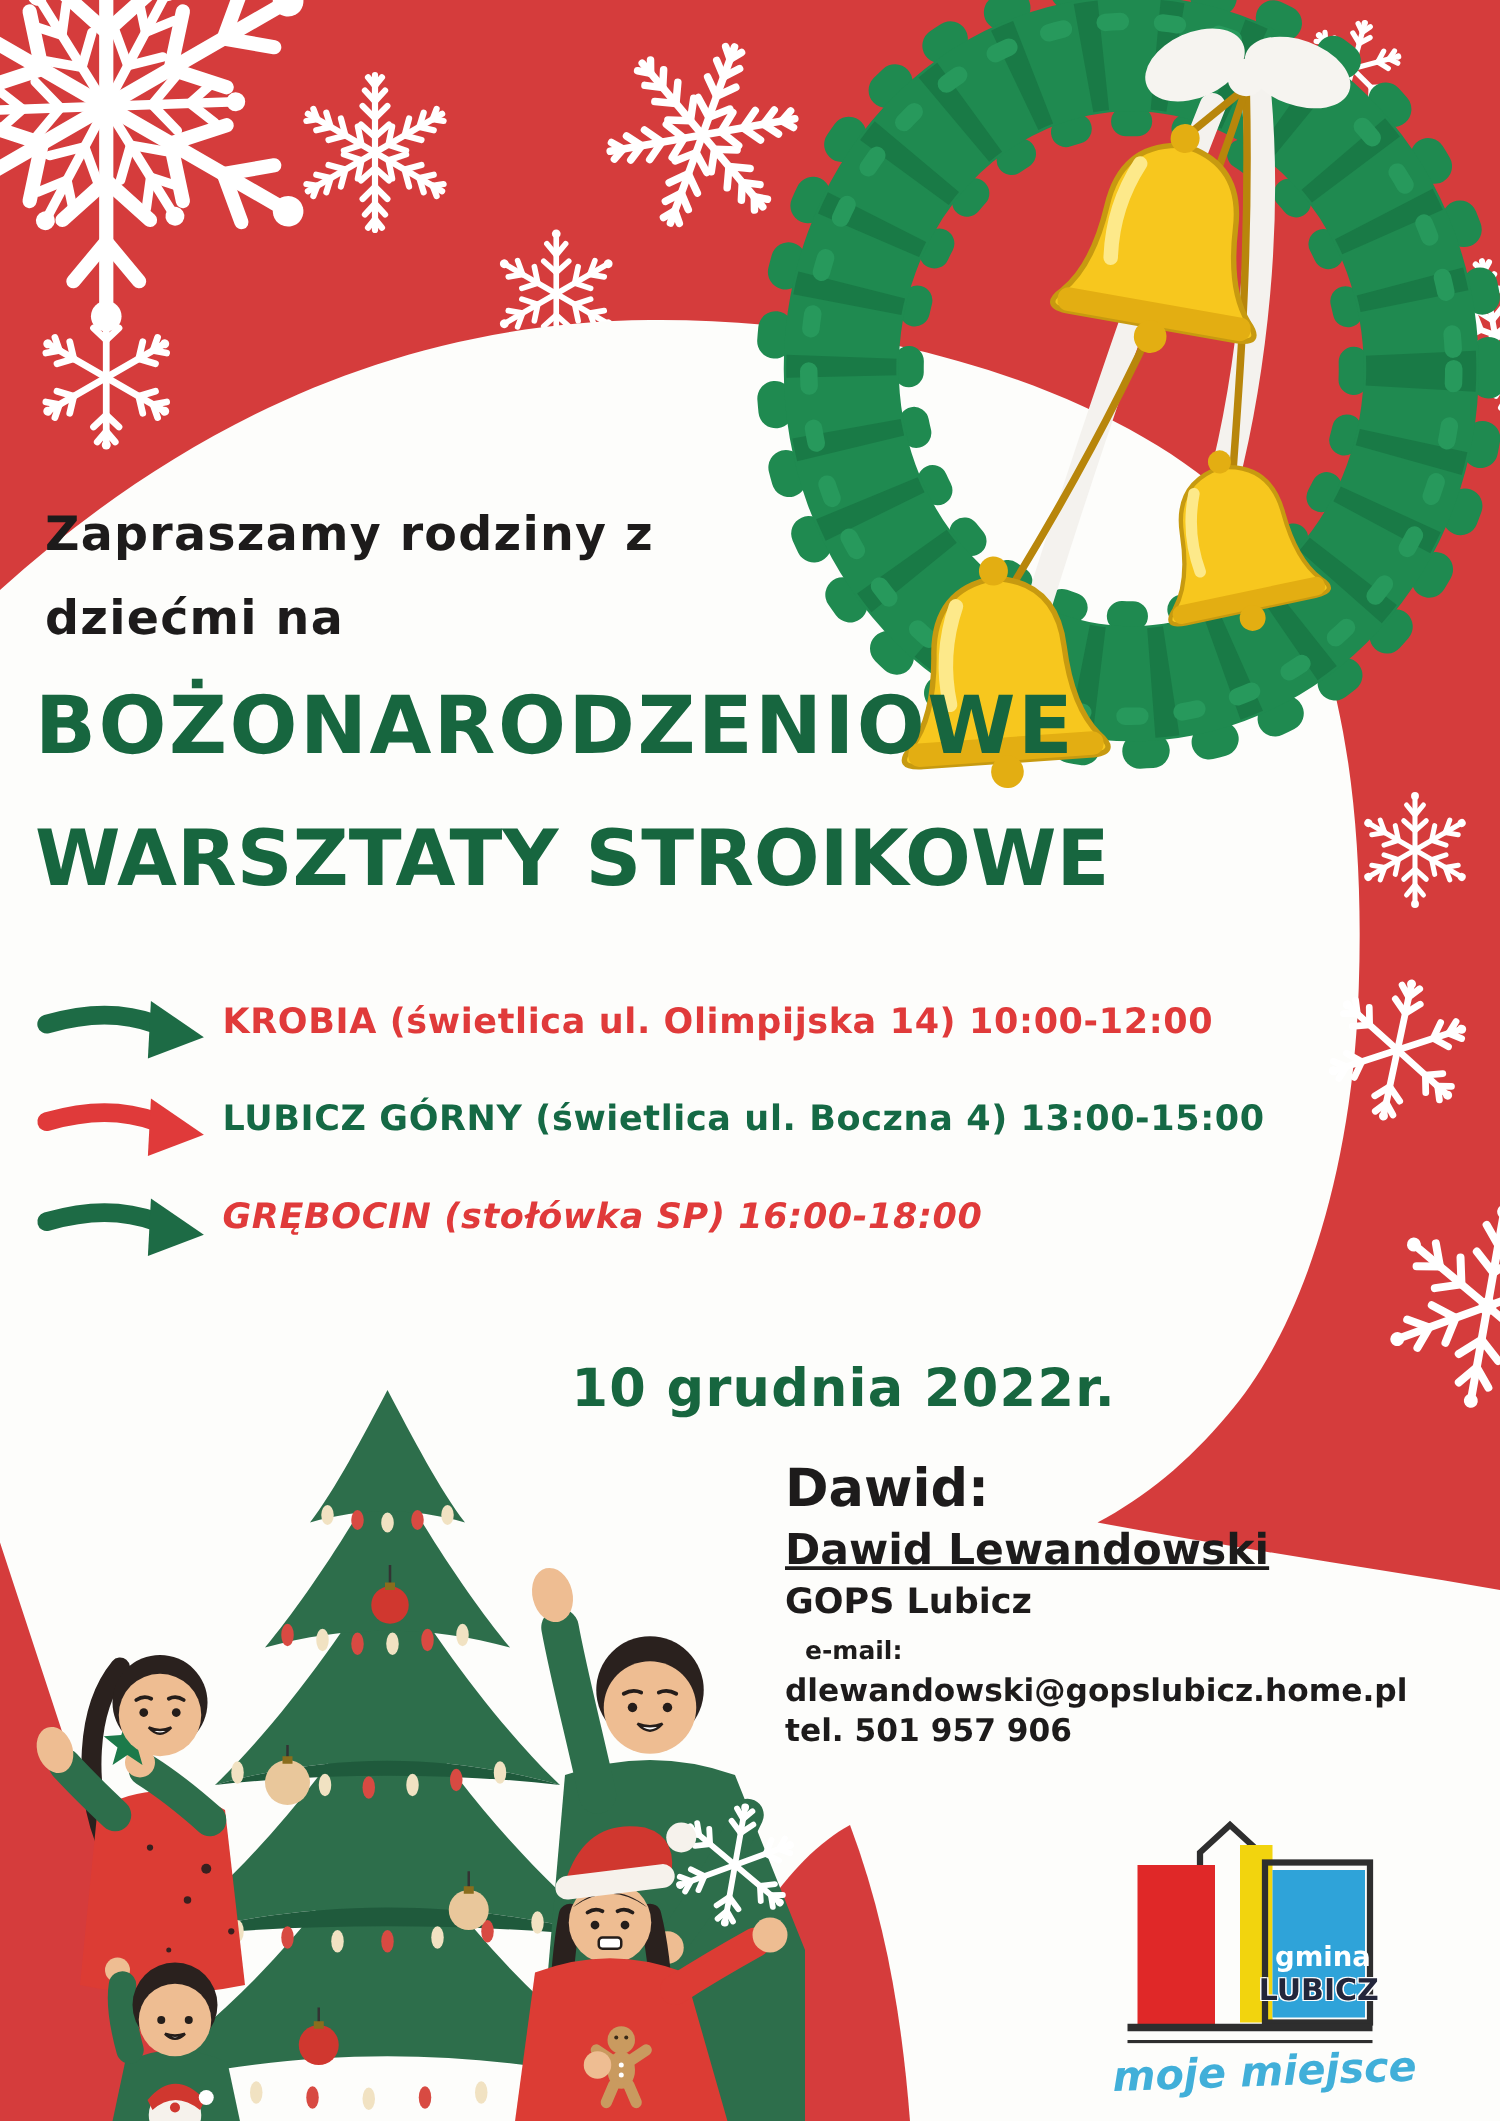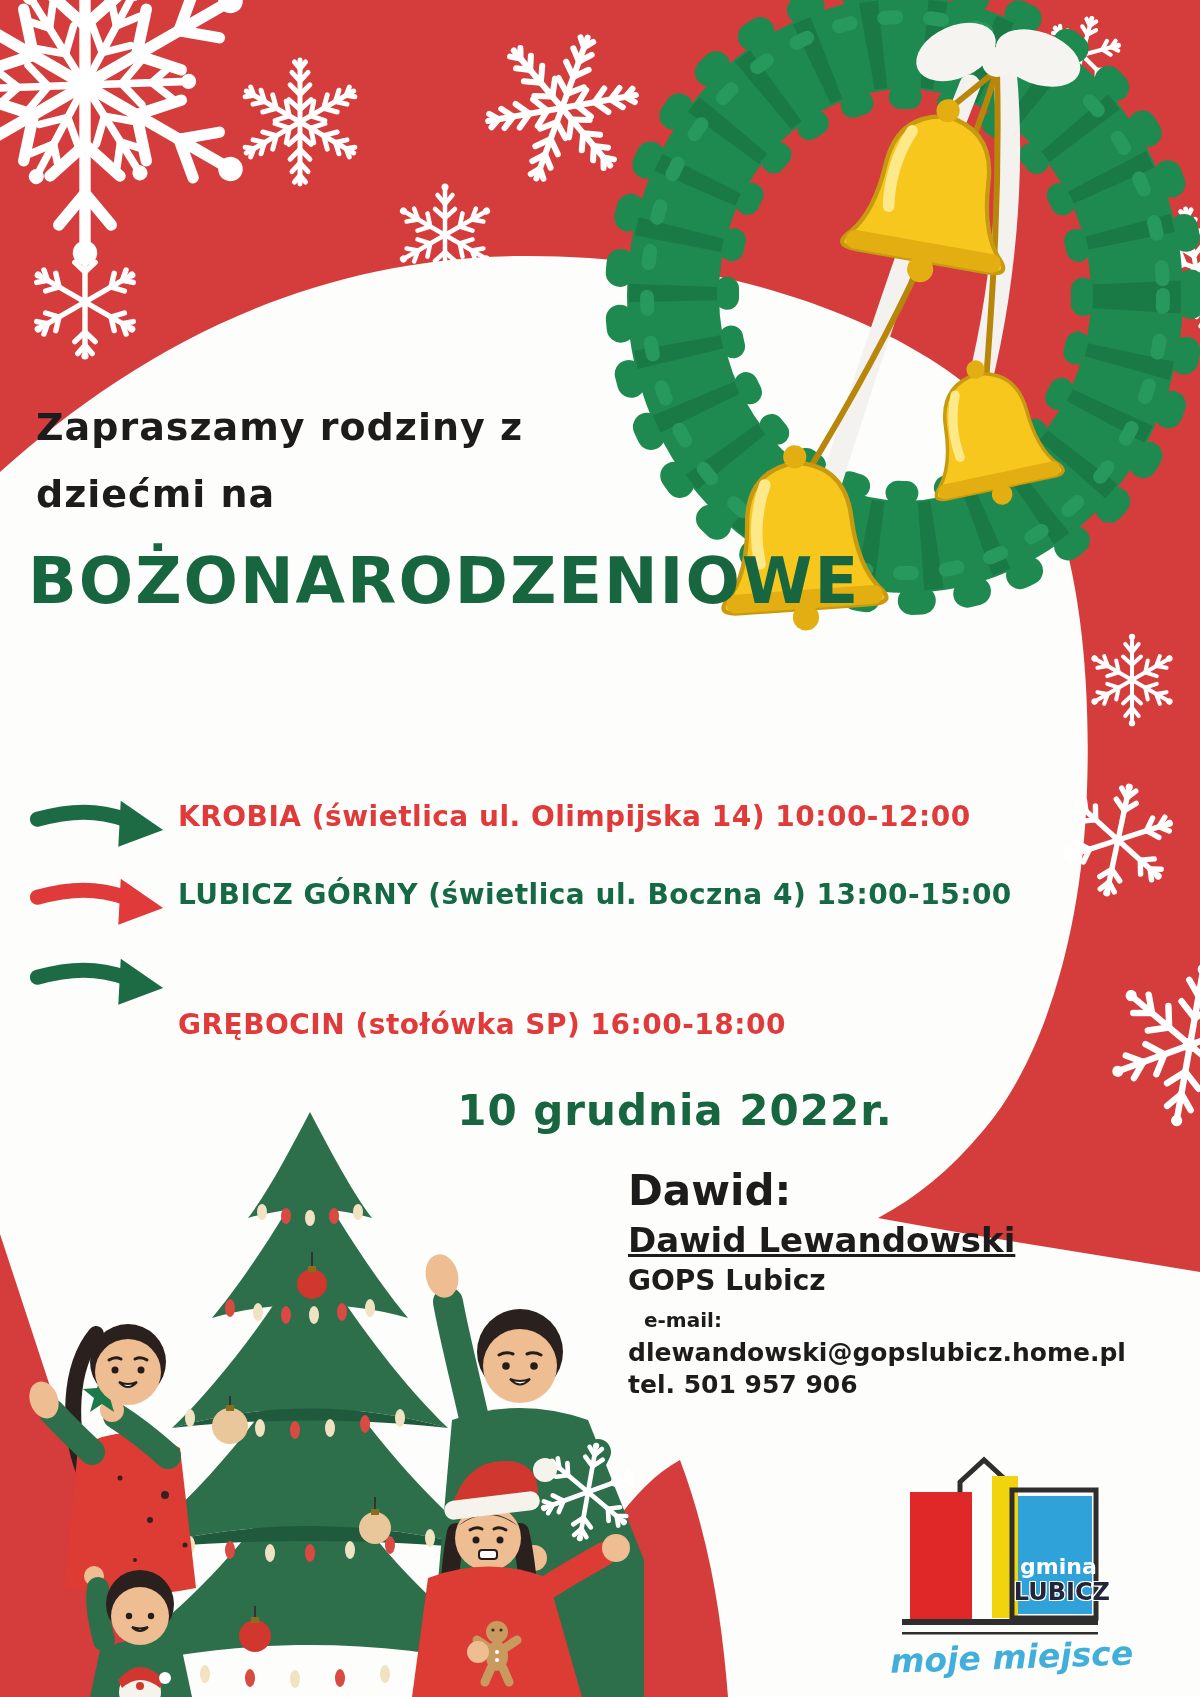--- a/index.html
+++ b/index.html
@@ -13,33 +13,33 @@
   .green{color:#17663f;}
   .red{color:#e03a3a;}
   .dkgreen{color:#156945;}
   #intro1{left:36px;top:405px;font-size:38px;letter-spacing:1px;}
   #intro2{left:36px;top:472px;font-size:38px;letter-spacing:1px;}
   #title1{left:28px;top:544px;font-size:64px;letter-spacing:2px;}
   #title2{left:28px;top:650px;font-size:62px;letter-spacing:0px;}
   .event-text{font-size:28px;letter-spacing:.5px;}
   #ev0{left:178px;top:800px;}
   #ev1{left:178px;top:878px;}
-  #ev2{left:178px;top:1008px;}
+  #ev2{left:178px;top:956px;font-style:italic;}
   .arrow{position:absolute;left:30px;width:140px;height:62px;transform:rotate(8deg);}
   #ar0{top:788px;} #ar1{top:866px;} #ar2{top:946px;}
   #day{left:440px;top:1024px;width:470px;text-align:center;font-size:46px;letter-spacing:2px;}
   #date{left:380px;top:1086px;width:590px;text-align:center;font-size:42px;letter-spacing:1px;}
   #zapisy{left:628px;top:1166px;font-size:42px;}
   #name{left:628px;top:1220px;font-size:34px;text-decoration:underline;}
   #org{left:628px;top:1264px;font-size:28px;}
   #emlbl{left:644px;top:1308px;font-size:20px;}
   #email{left:628px;top:1338px;font-size:25px;}
   #phone{left:628px;top:1370px;font-size:25px;}
   #gmina{left:1020px;top:1554px;width:72px;text-align:center;font-size:22px;color:#fff;}
-  #lubicz{left:1000px;top:1578px;width:110px;text-align:right;font-size:24px;color:#23263b;
+  #lubicz{left:1000px;top:1578px;width:110px;text-align:center;font-size:24px;color:#23263b;
           text-shadow:-1px -1px 0 #fff,1px -1px 0 #fff,-1px 1px 0 #fff,1px 1px 0 #fff;}
   #tagline{left:890px;top:1638px;width:220px;text-align:center;font-size:33px;font-style:italic;
            color:#41afd9;transform:rotate(-2deg);}
 </style>
 </head>
 <body>
 
 <div id="poster">
 
 <svg id="bg" viewBox="0 0 1200 1697">
@@ -338,20 +338,21 @@
     <rect x="1018" y="1496" width="74" height="118" fill="#2fa3d9"></rect>
     <rect x="902" y="1619" width="196" height="6" fill="#2e2e2e"></rect>
     <rect x="902" y="1632" width="196" height="2.5" fill="#2e2e2e"></rect>
   </g>
 </svg>
 
 <div id="intro2" class="txt black">dziećmi na</div>
 <div id="intro1" class="txt black">Zapraszamy rodziny z</div>
 
 <div id="title1" class="txt green">BOŻONARODZENIOWE</div>
+<div id="title2" class="txt green">WARSZTATY STROIKOWE</div>
 
 <svg id="ar0" class="arrow" viewBox="0 0 140 62">
   <path d="M 8,40 C 40,26 66,22 96,28" fill="none" stroke="#1d6b45" stroke-width="15" stroke-linecap="round"></path>
   <polygon points="88,10 134,33 92,56" fill="#1d6b45"></polygon>
 </svg>
 <div id="ev0" class="txt event-text red">KROBIA (świetlica ul. Olimpijska 14) 10:00-12:00</div>
 
 <svg id="ar1" class="arrow" viewBox="0 0 140 62">
   <path d="M 8,40 C 40,26 66,22 96,28" fill="none" stroke="#e03a3a" stroke-width="15" stroke-linecap="round"></path>
   <polygon points="88,10 134,33 92,56" fill="#e03a3a"></polygon>

